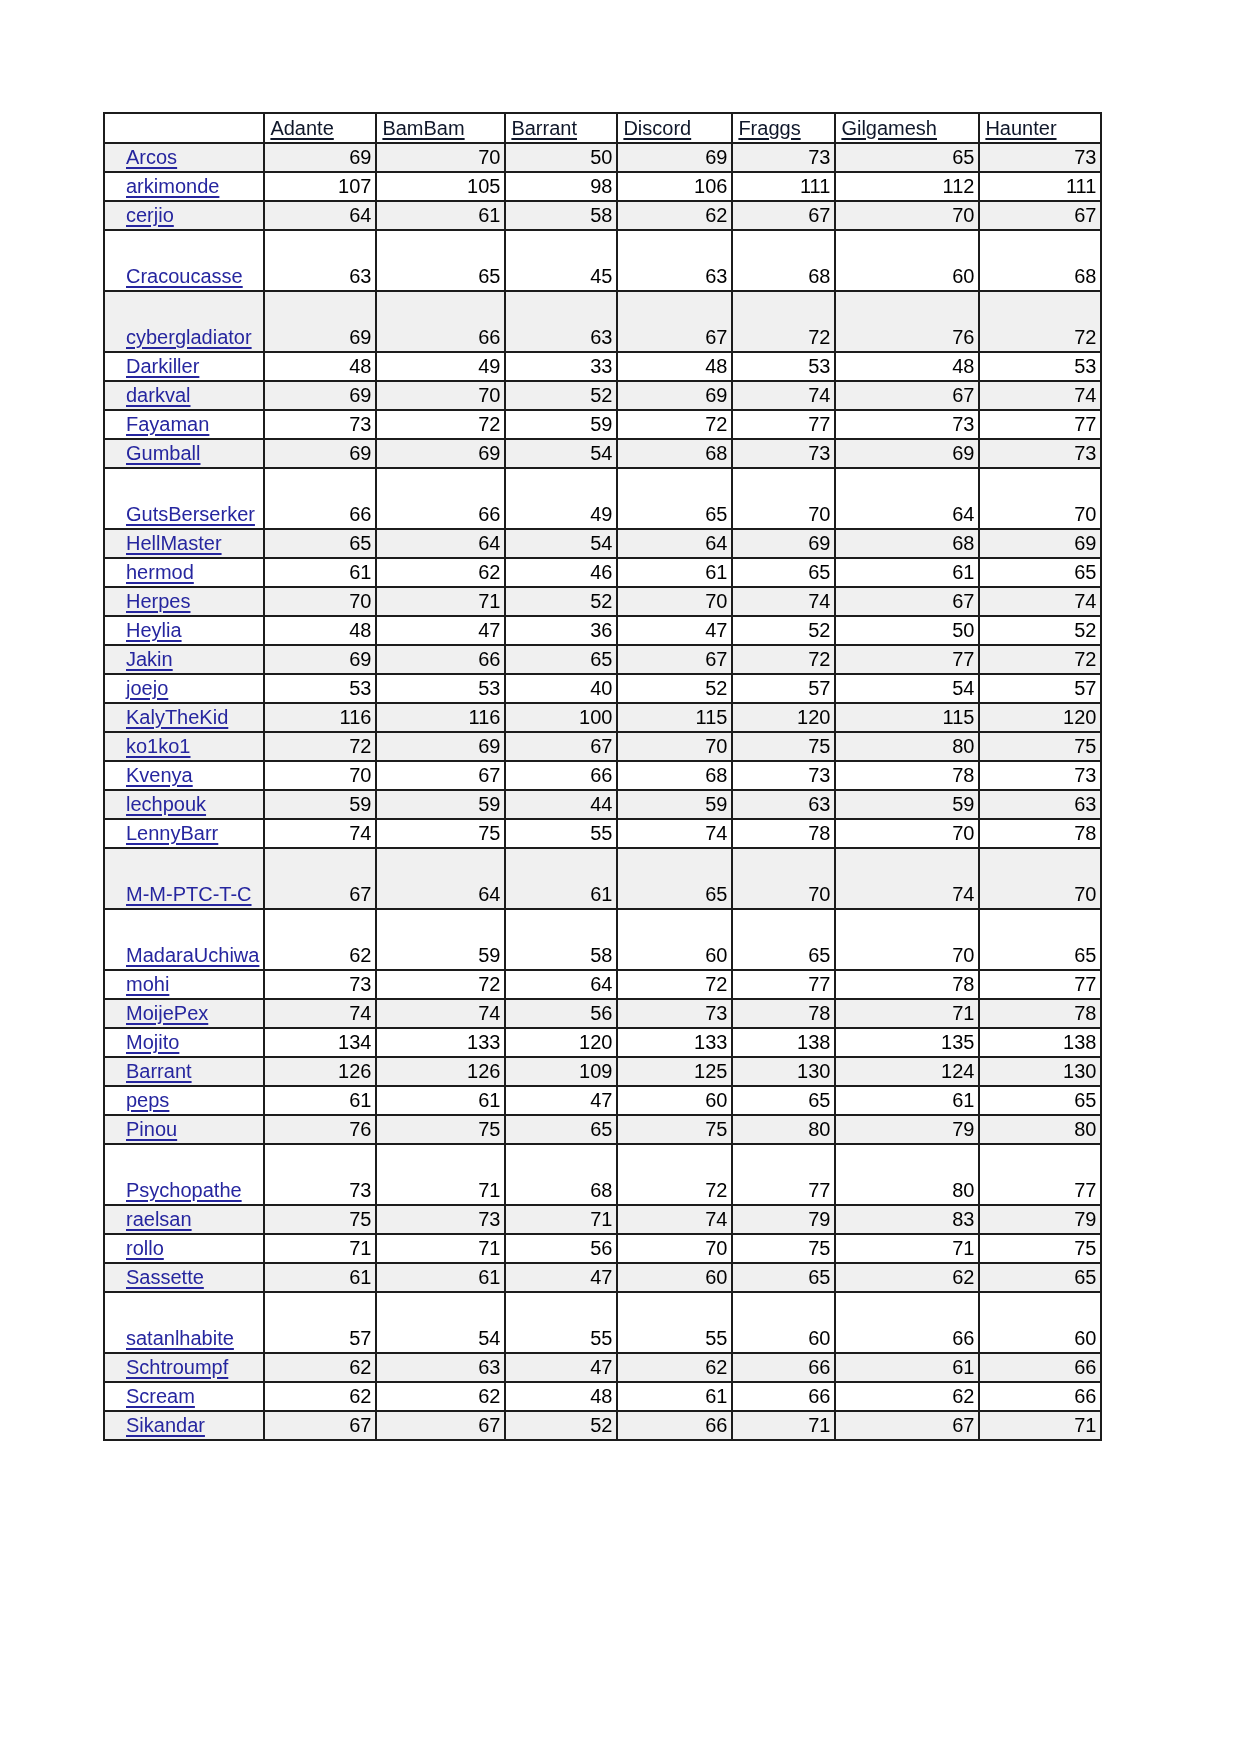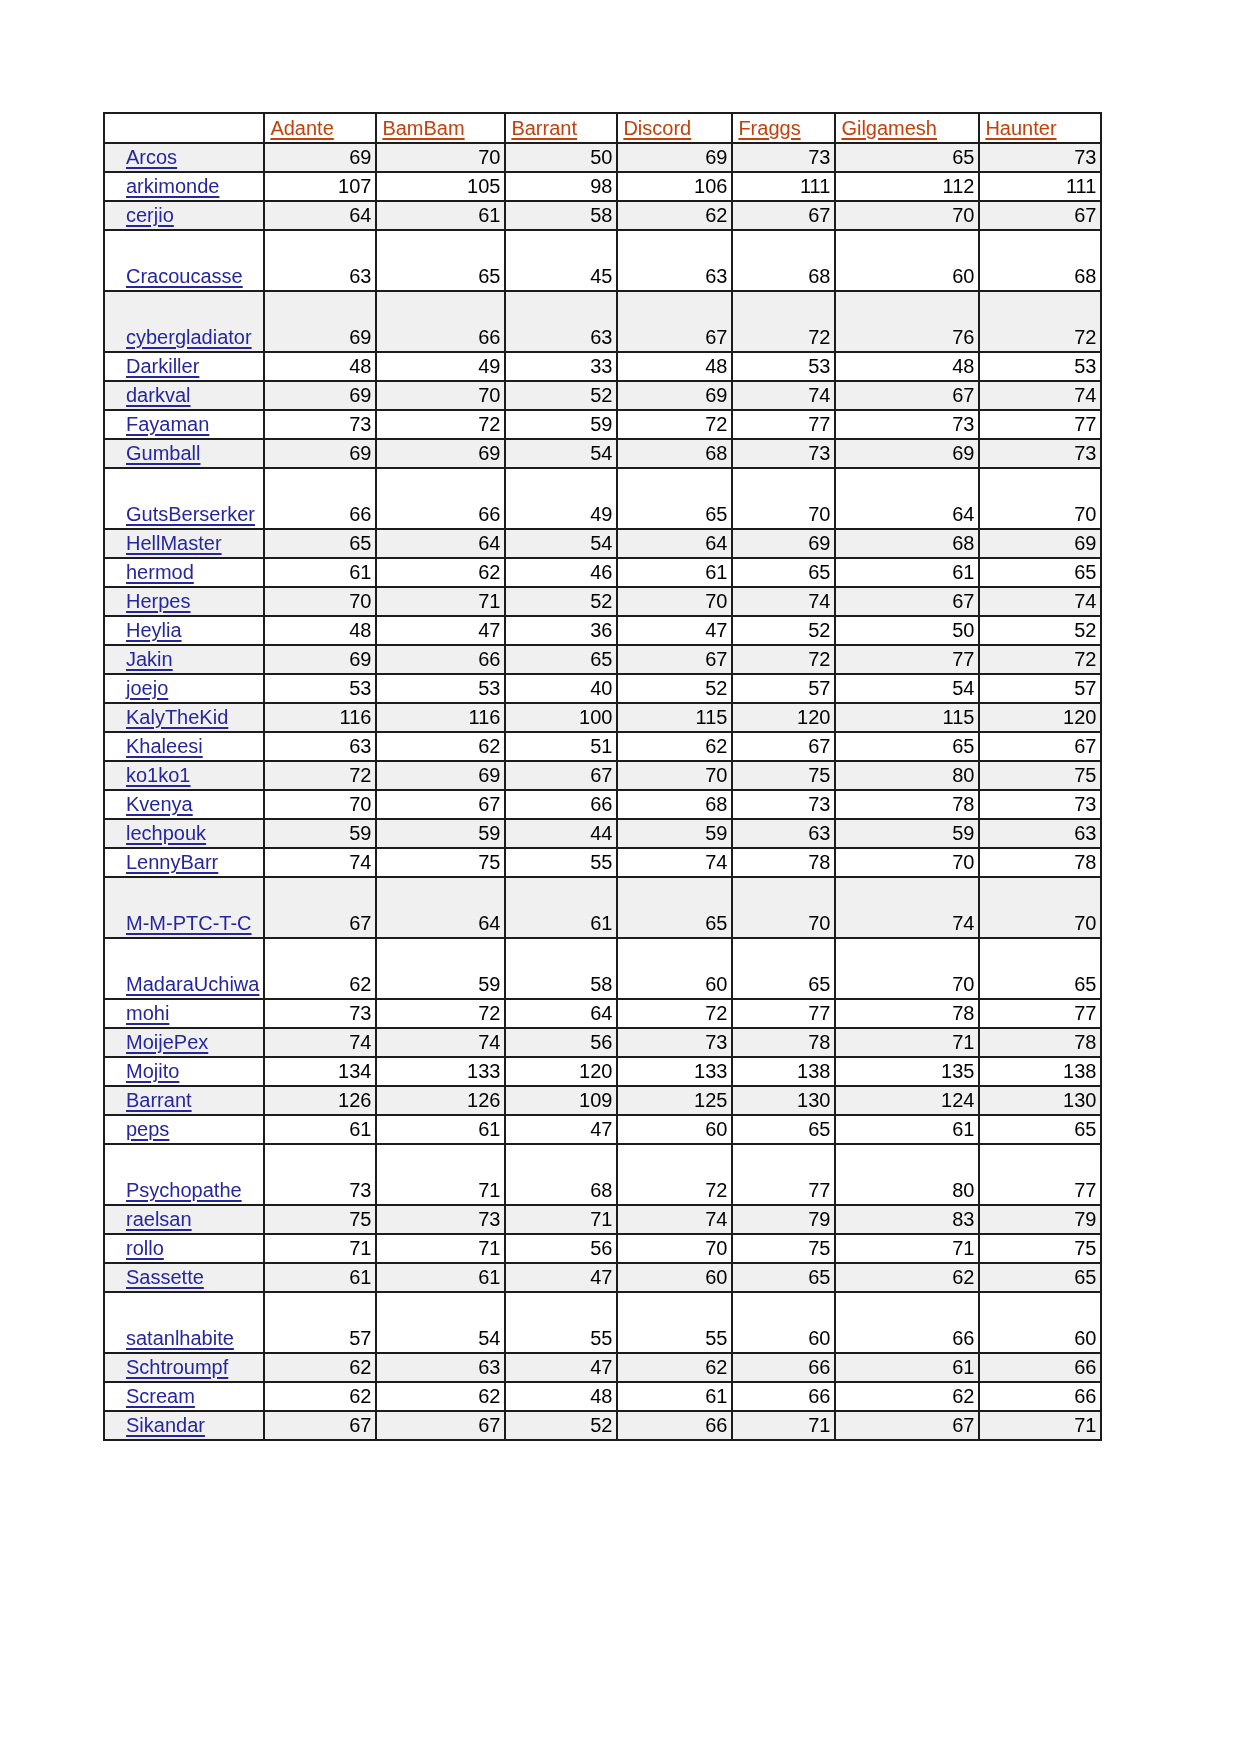--- a/index.html
+++ b/index.html
@@ -33,21 +33,21 @@
     white-space: nowrap;
     overflow: hidden;
     background: #ffffff;
   }
   table.grid thead th {
     height: 27px;
     text-align: left;
     font-weight: normal;
   }
   .hdr-link {
-    color: #c2410c;
+    color: #0f172a;
     text-decoration: underline;
     text-underline-offset: 3px;
     cursor: pointer;
   }
   .name-link {
     color: #26269f;
     text-decoration: underline;
     text-underline-offset: 3px;
     cursor: pointer;
     margin-left: 16px;
@@ -285,32 +285,20 @@
       <span class="name-link">KalyTheKid</span>
     </td>
   <td class="num-cell">116</td>
             <td class="num-cell">116</td>
             <td class="num-cell">100</td>
             <td class="num-cell">115</td>
             <td class="num-cell">120</td>
             <td class="num-cell">115</td>
             <td class="num-cell">120</td>
           </tr>
-          <tr class="r">
-    <td class="name-cell">
-      <span class="name-link">Khaleesi</span>
-    </td>
-  <td class="num-cell yellow">63</td>
-            <td class="num-cell">62</td>
-            <td class="num-cell yellow">51</td>
-            <td class="num-cell">62</td>
-            <td class="num-cell yellow">67</td>
-            <td class="num-cell">65</td>
-            <td class="num-cell yellow">67</td>
-          </tr>
           <tr class="r shaded">
     <td class="name-cell">
       <span class="name-link">ko1ko1</span>
     </td>
   <td class="num-cell">72</td>
             <td class="num-cell">69</td>
             <td class="num-cell">67</td>
             <td class="num-cell">70</td>
             <td class="num-cell">75</td>
             <td class="num-cell">80</td>
@@ -429,20 +417,32 @@
       <span class="name-link">peps</span>
     </td>
   <td class="num-cell yellow">61</td>
             <td class="num-cell">61</td>
             <td class="num-cell yellow">47</td>
             <td class="num-cell">60</td>
             <td class="num-cell yellow">65</td>
             <td class="num-cell">61</td>
             <td class="num-cell yellow">65</td>
           </tr>
+          <tr class="r shaded">
+    <td class="name-cell">
+      <span class="name-link">Pinou</span>
+    </td>
+  <td class="num-cell">76</td>
+            <td class="num-cell">75</td>
+            <td class="num-cell">65</td>
+            <td class="num-cell">75</td>
+            <td class="num-cell">80</td>
+            <td class="num-cell">79</td>
+            <td class="num-cell">80</td>
+          </tr>
           <tr class="tall">
     <td class="name-cell">
       <span class="name-link">Psychopathe</span>
     </td>
   <td class="num-cell yellow">73</td>
             <td class="num-cell">71</td>
             <td class="num-cell yellow">68</td>
             <td class="num-cell">72</td>
             <td class="num-cell yellow">77</td>
             <td class="num-cell">80</td>

